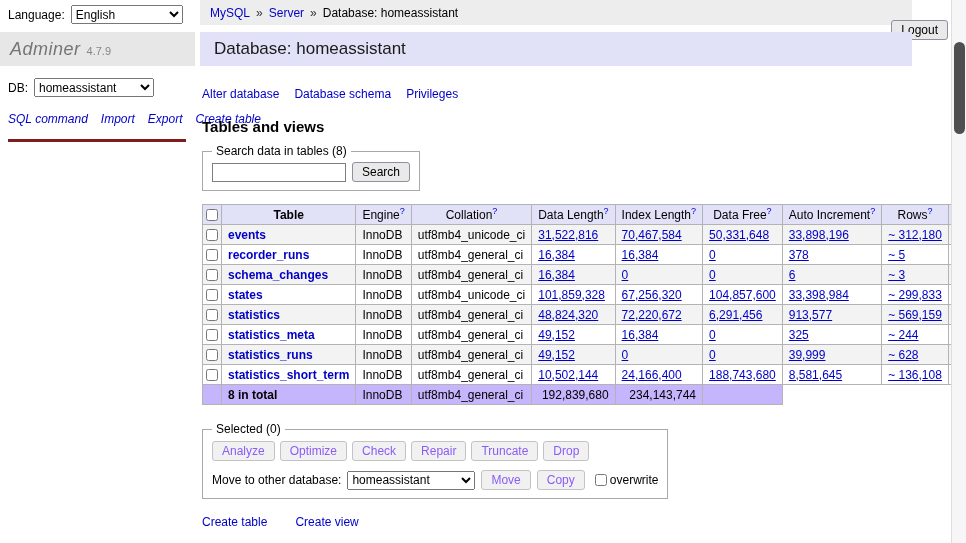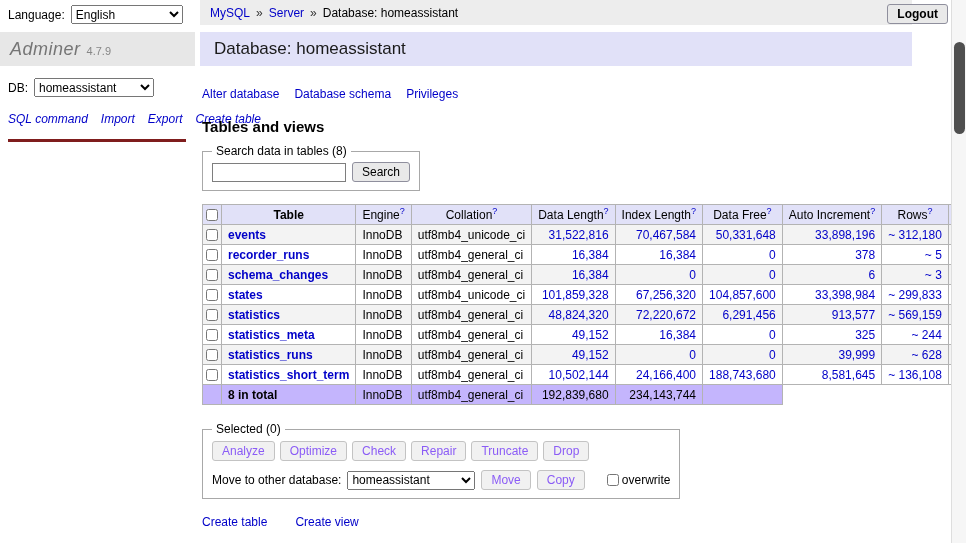--- a/index.html
+++ b/index.html
@@ -18,21 +18,21 @@
   .lang-row { position: absolute; top: 5px; left: 8px; display: flex; align-items: center; gap: 6px; }
   .lang-row select { font-size: 12px; width: 112px; height: 19px; }
 
   .breadcrumb {
     position: absolute; left: 200px; top: 0; width: 712px; height: 25px;
     background: #ededed; display: flex; align-items: center; gap: 6px;
     padding: 0 10px; font-size: 12px;
   }
   .crumb-sep { color: #333; }
 
-  .logout-btn { position: absolute; top: 4px; right: 18px; font-weight: bold; }
+  .logout-btn { position: absolute; top: 20px; right: 18px; }
 
   button {
     font-family: inherit; font-size: 12px; padding: 2px 9px;
     border: 1px solid #8f8f9d; background: #e9e9e9; border-radius: 3px; color: #000;
   }
   button:disabled { color: #8b5cf6; border-color: #c3c3c3; background: #f1f1f1; }
 
   
   .sidebar { position: absolute; left: 0; top: 32px; width: 195px; }
   .sidebar-head { background: #e7e7e7; height: 34px; display: flex; align-items: baseline; padding: 7px 10px; }
@@ -64,35 +64,35 @@
   .db-tables th:nth-child(2) { width: 120px; }
   .db-tables th:nth-child(3) { width: 47px; }
   .db-tables th:nth-child(4) { width: 97px; }
   .db-tables th:nth-child(5) { width: 73px; }
   .db-tables th:nth-child(6) { width: 75px; }
   .db-tables th:nth-child(7) { width: 64px; }
   .db-tables th:nth-child(8) { width: 82px; }
   .db-tables th:nth-child(9) { width: 57px; }
   .db-tables th:nth-child(10) { width: 55px; }
   .db-tables tbody tr:nth-child(odd) td { background: #f3f3f3; }
-  .db-tables td.num { text-align: right; color: #0000c8; }
+  .db-tables td.num { text-align: left; color: #0000c8; text-decoration: underline; }
   .db-tables td.num a { color: #0000c8; }
   .db-tables td.name a { font-weight: bold; }
   .db-tables tfoot td { background: #c4b5fd; }
   .db-tables tfoot td.total-label { font-weight: bold; }
   .db-tables tfoot td.num-plain { text-align: right; color: #000; }
   sup.help { font-size: 9px; line-height: 0; }
   sup.help a { color: #0000c8; }
   input[type="checkbox"] { margin: 0; vertical-align: middle; width: 12px; height: 12px; }
 
   .selected-fieldset { margin-top: 17px; }
   .bulk-row { display: flex; gap: 5px; margin-top: 3px; }
   .move-row { display: flex; align-items: center; gap: 6px; margin-top: 9px; }
   .move-row select { width: 128px; font-size: 12px; height: 19px; }
-  .overwrite-wrap { display: flex; align-items: center; gap: 3px; margin-left: 16px; }
+  .overwrite-wrap { display: flex; align-items: center; gap: 3px; margin-left: 4px; }
 
   .create-links { margin: 16px 0 0 2px; display: flex; gap: 28px; }
 
   
   .scrollbar { position: absolute; right: 0; top: 0; width: 15px; height: 543px; background: #f6f6f6; border-left: 1px solid #dedede; }
   .scroll-thumb { position: absolute; left: 2px; top: 42px; width: 11px; height: 92px; background: #4f4f4f; border-radius: 6px; }
 </style>
 </head>
 <body>
 

